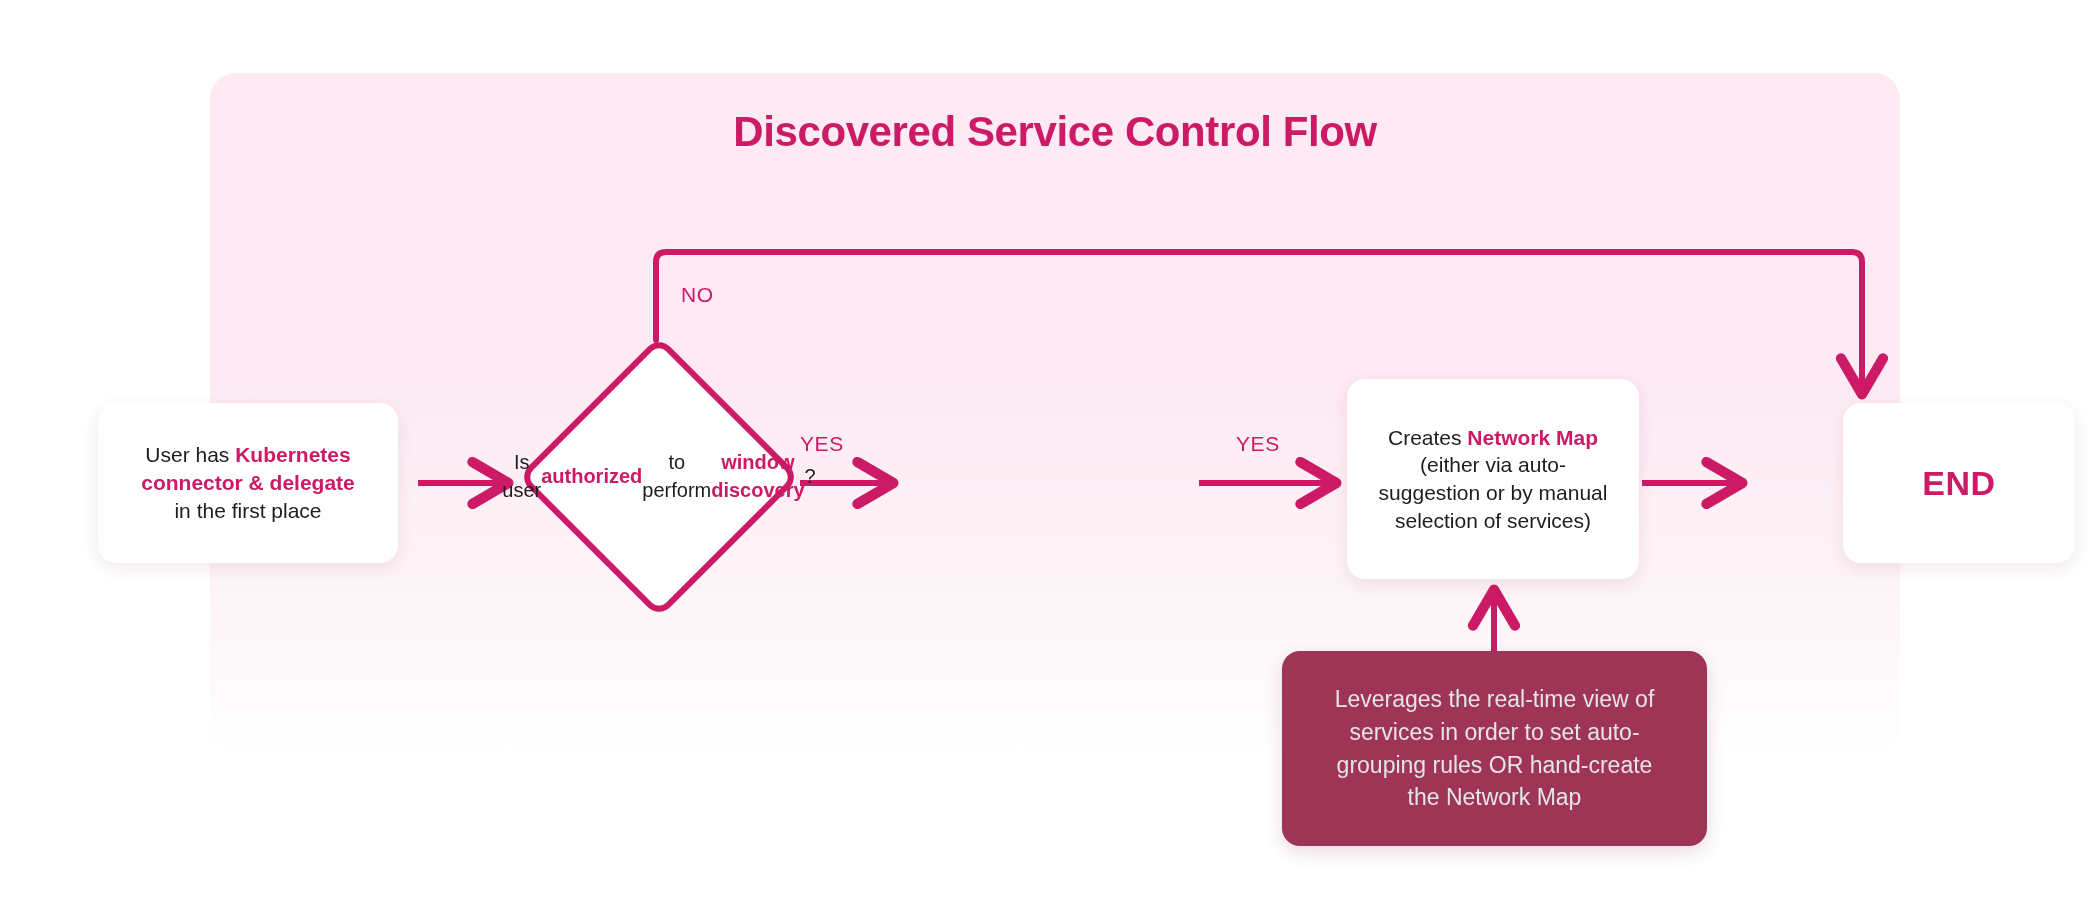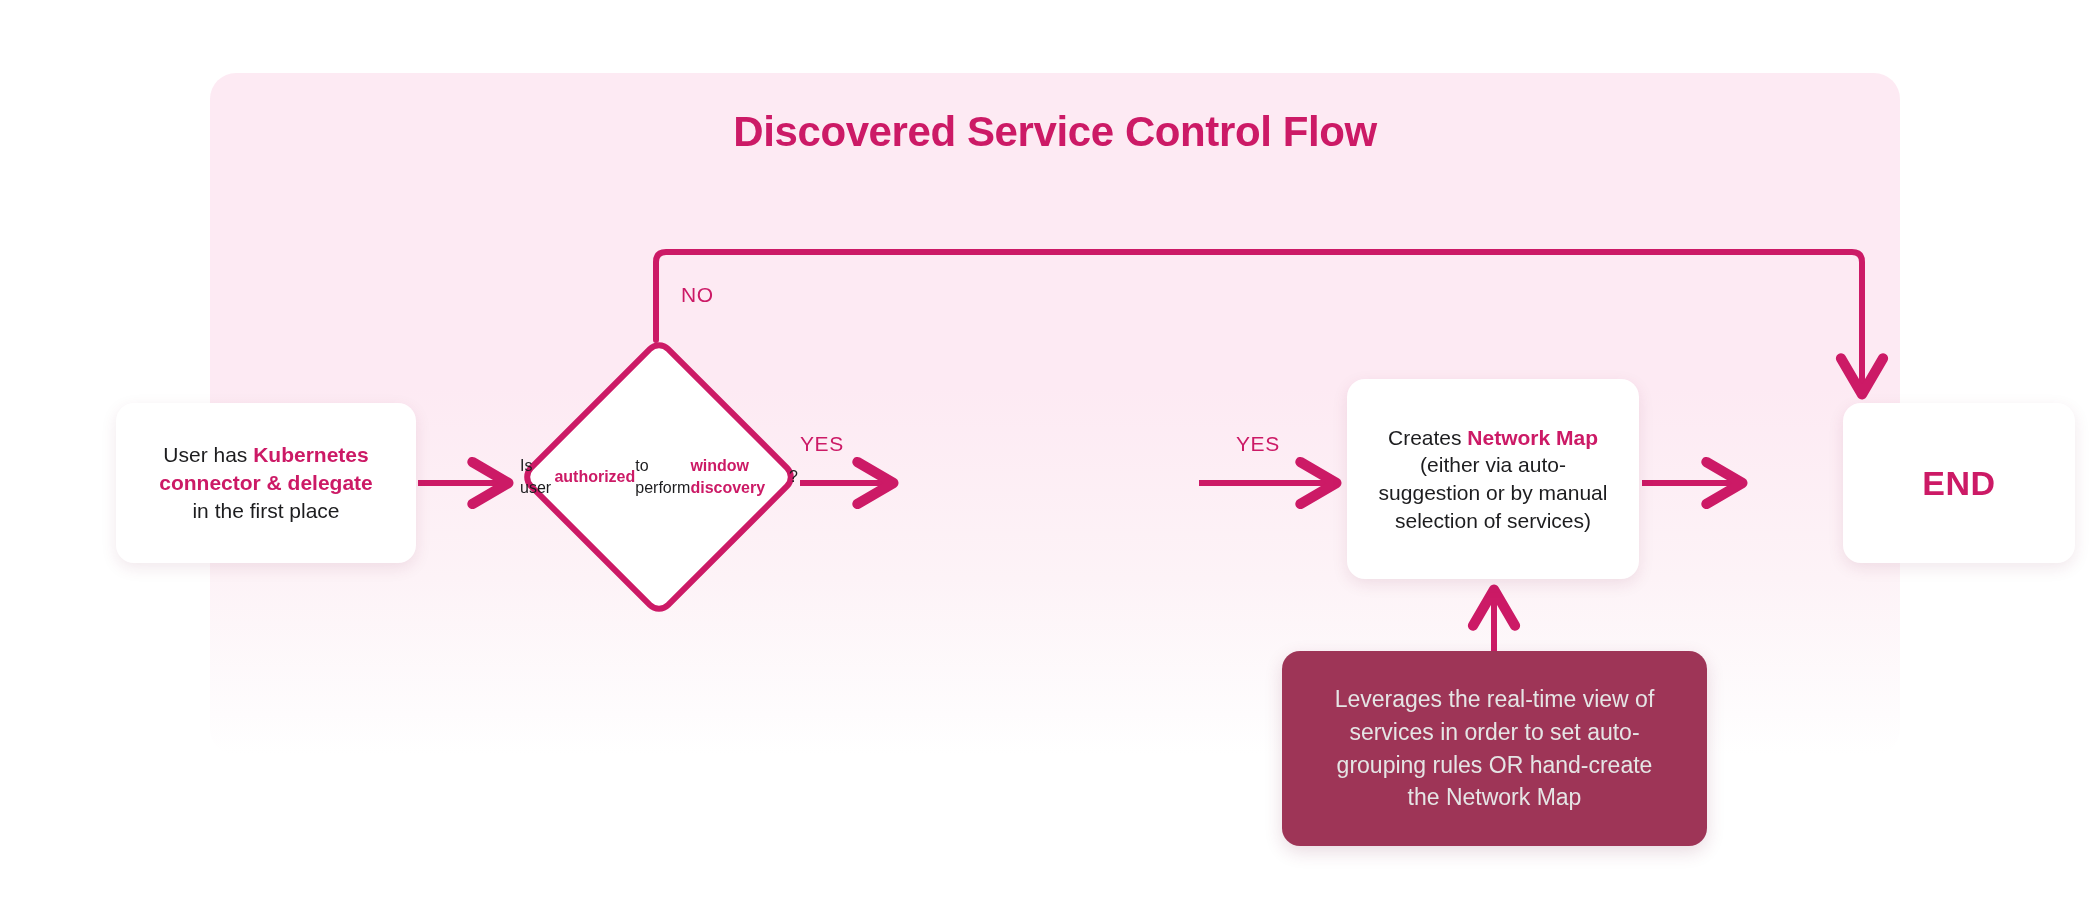--- a/index.html
+++ b/index.html
@@ -55,21 +55,21 @@
     justify-content: center;
     text-align: center;
     color: #1d1d1f;
     font-size: 21px;
     line-height: 1.32;
     padding: 10px 16px;
   }
   .node .txt { display: block; width: 100%; }
 
   
-  #node-start   { left: 116px;  top: 403px; width: 300px; height: 160px; }
+  #node-start   { left: 98px;  top: 403px; width: 300px; height: 160px; }
   #node-params  { left: 904px;  top: 379px; width: 292px; height: 200px; }
   #node-netmap  { left: 1347px; top: 379px; width: 292px; height: 200px; }
   #node-end     { left: 1843px; top: 403px; width: 232px; height: 160px; }
 
   #node-end .txt {
     color: #cc1a66;
     font-size: 34px;
     font-weight: 700;
     letter-spacing: 0.5px;
   }
@@ -96,22 +96,22 @@
   }
   #node-decision .dia-label {
     position: absolute;
     left: 0;
     top: 0;
     width: 278px;
     height: 278px;
     display: flex;
     align-items: center;
     justify-content: center;
-    text-align: left;
-    font-size: 16px;
+    text-align: center;
+    font-size: 20px;
     line-height: 1.38;
     color: #1d1d1f;
   }
 
   
   #node-note {
     position: absolute;
     left: 1282px;
     top: 651px;
     width: 425px;

